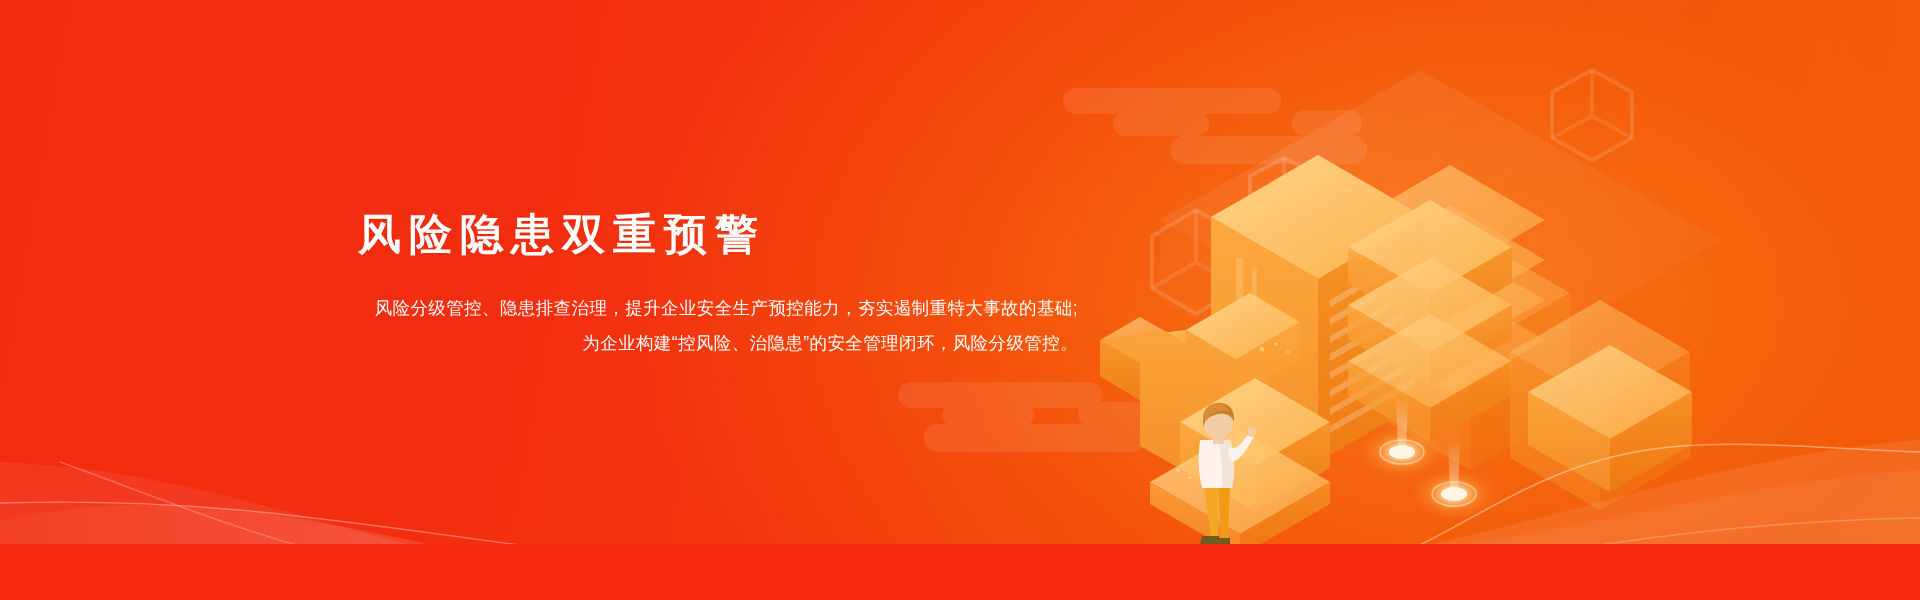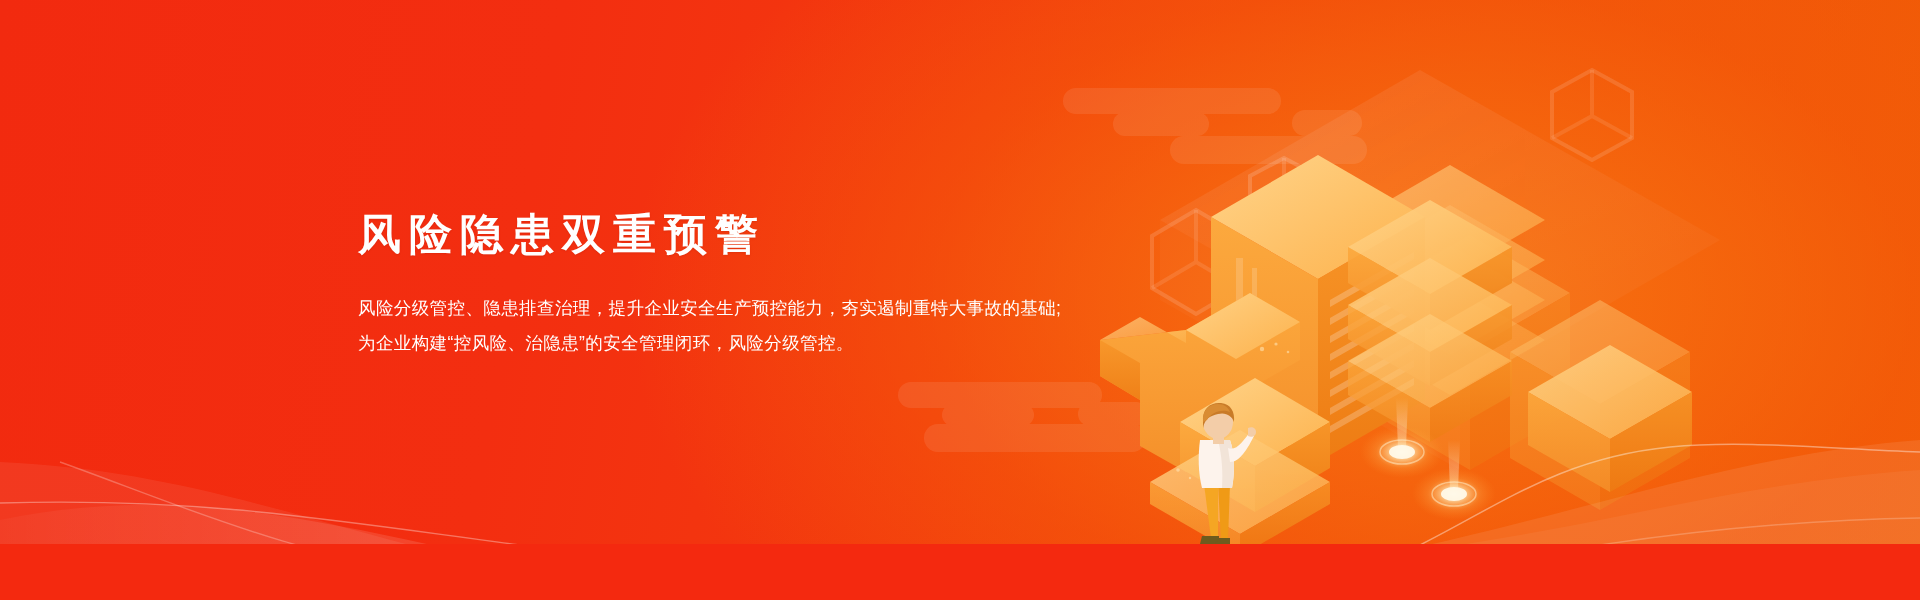--- a/index.html
+++ b/index.html
@@ -41,21 +41,21 @@
   }
   .subtitle{
     margin-top:34px;
     color:#ffffff;
     font-size:17.5px;
     line-height:35px;
     letter-spacing:.4px;
     white-space:nowrap;
     font-weight:400;
   }
-  .subtitle div{ white-space:nowrap; }
+  .subtitle div{ white-space:nowrap;text-align:right; }
 
   
   .person{ position:absolute; left:1178px; top:398px; width:80px; height:160px; }
 </style>
 </head>
 <body>
 
 <div id="banner">
 
   <div class="layer">

